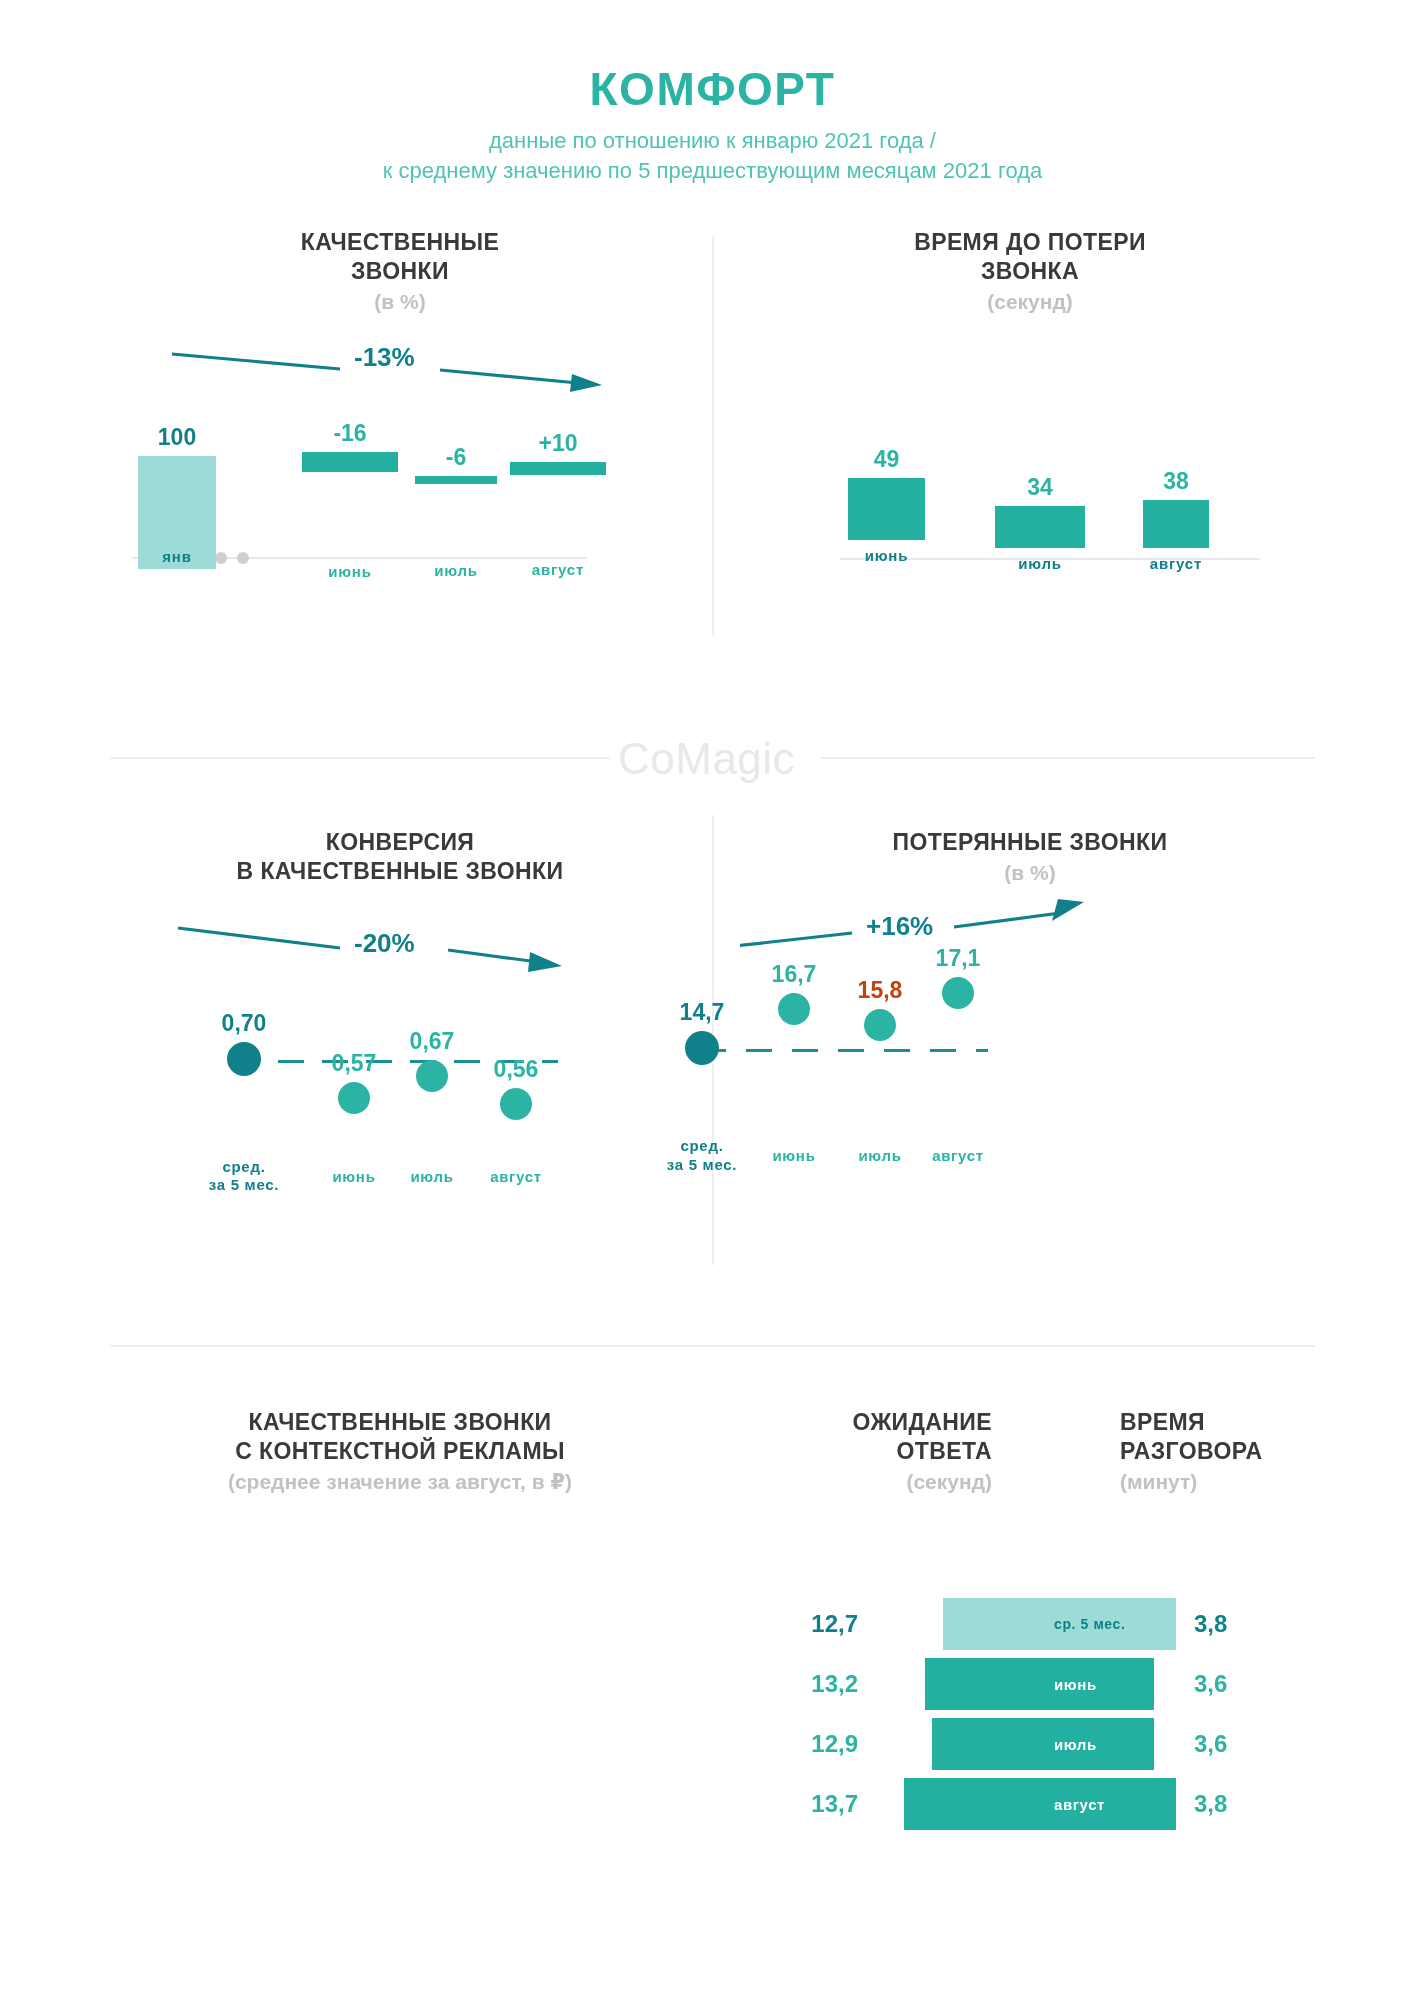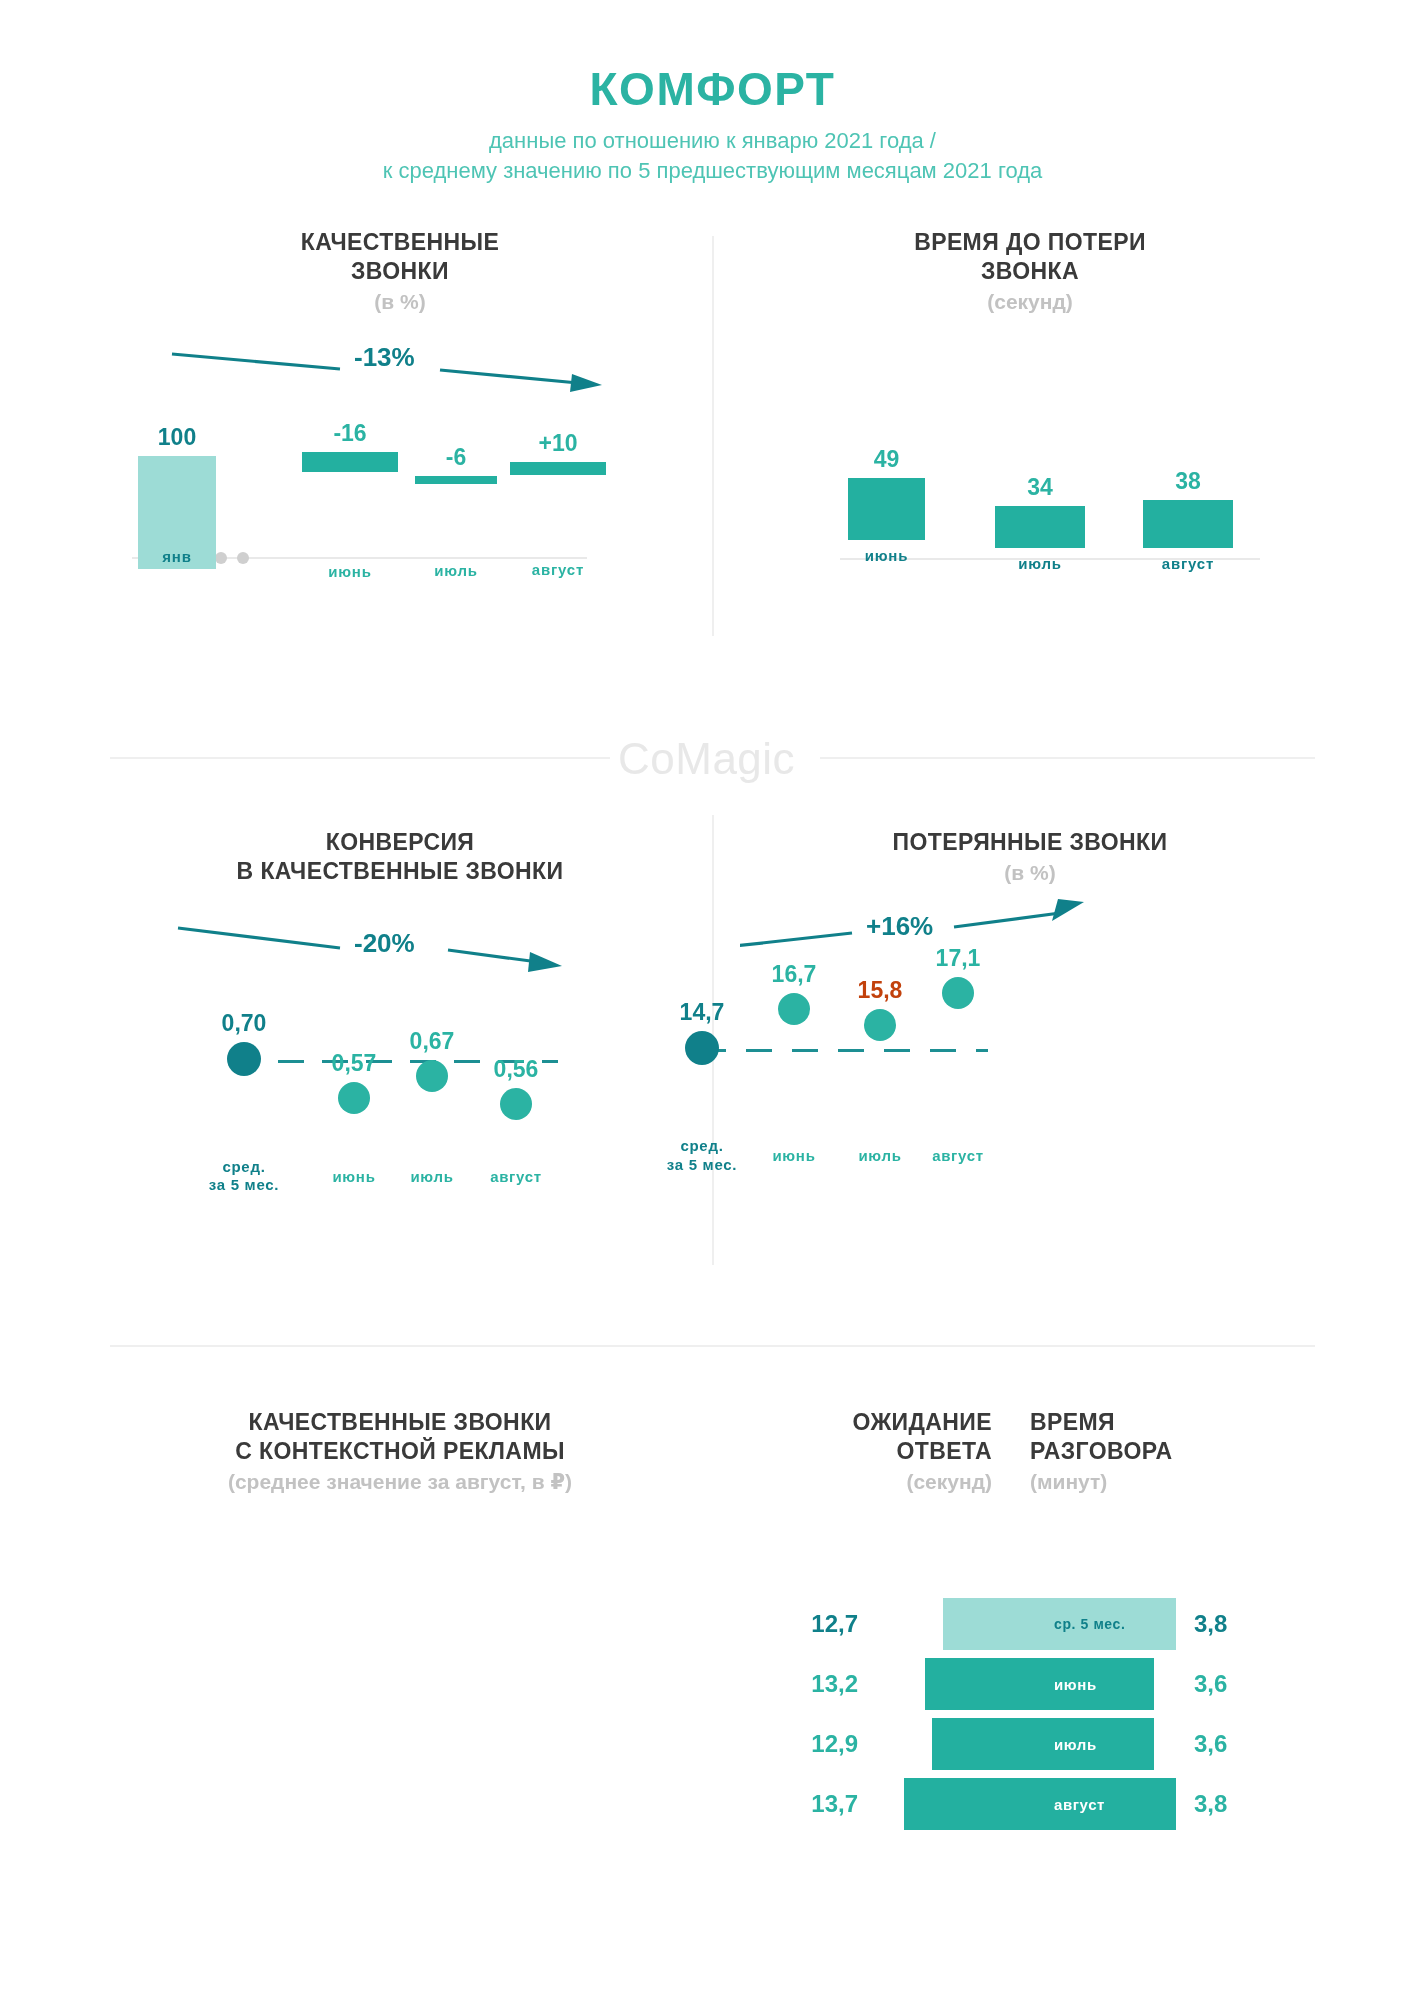--- a/index.html
+++ b/index.html
@@ -258,21 +258,21 @@
         <div class="colbar" style="height:62px; background:#23b0a0;"></div>
         <div class="collabel" style="color:#10808a;">июнь</div>
       </div>
 
       <div class="colgroup" style="left:255px; top:40px; width:90px;">
         <div class="colval" style="color:#2bb3a3;">34</div>
         <div class="colbar" style="height:42px; background:#23b0a0;"></div>
         <div class="collabel" style="color:#10808a;">июль</div>
       </div>
 
-      <div class="colgroup" style="left:403px; top:34px; width:90px;">
+      <div class="colgroup" style="left:403px; top:34px; width:66px;">
         <div class="colval" style="color:#2bb3a3;">38</div>
         <div class="colbar" style="height:48px; background:#23b0a0;"></div>
         <div class="collabel" style="color:#10808a;">август</div>
       </div>
     </div>
   </div>
 
   <div class="divider-h" style="left:110px; top:757px; width:500px;"></div>
   <div class="divider-h" style="left:820px; top:757px; width:495px;"></div>
   <div class="logo" style="left:618px; top:734px;">CoMagic</div>
@@ -395,21 +395,21 @@
   <div class="panel" style="left:110px; top:1408px; width:580px;">
     <div class="ctitle">
       <div>КАЧЕСТВЕННЫЕ ЗВОНКИ</div>
       <div>С КОНТЕКСТНОЙ РЕКЛАМЫ</div>
     </div>
     <div class="cunit">(среднее значение за август, в ₽)</div>
 
   </div>
 
   <div class="panel" style="left:790px; top:1408px; width:560px;">
-    <div style="display:flex; align-items:flex-start;">
+    <div style="display:flex; align-items:flex-start;justify-content:space-between;">
       <div style="width:220px; text-align:right; padding-right:18px;">
         <div class="ctitle" style="text-align:right;">
           <div>ОЖИДАНИЕ</div>
           <div>ОТВЕТА</div>
         </div>
         <div class="cunit" style="text-align:right;">(секунд)</div>
       </div>
       <div style="width:250px; text-align:left; padding-left:20px;">
         <div class="ctitle" style="text-align:left;">
           <div>ВРЕМЯ</div>

